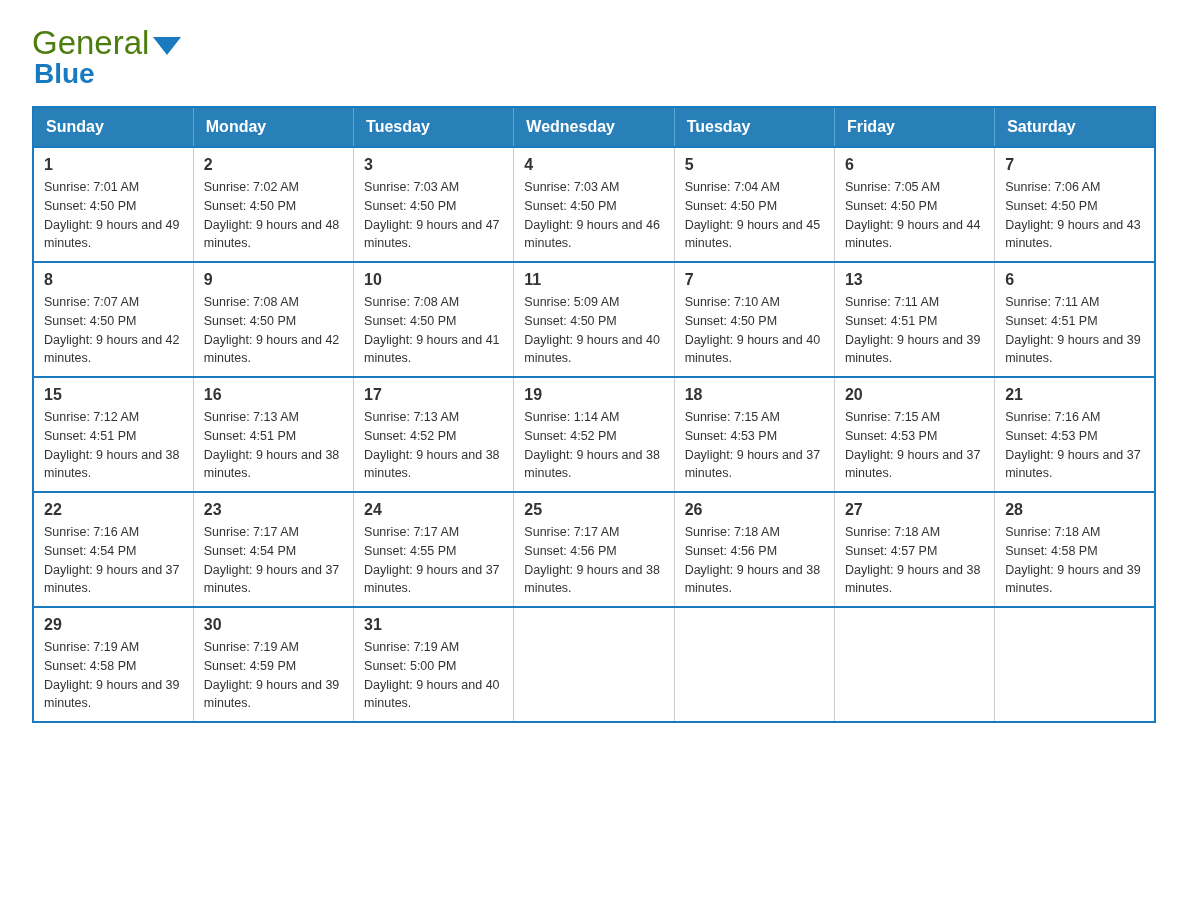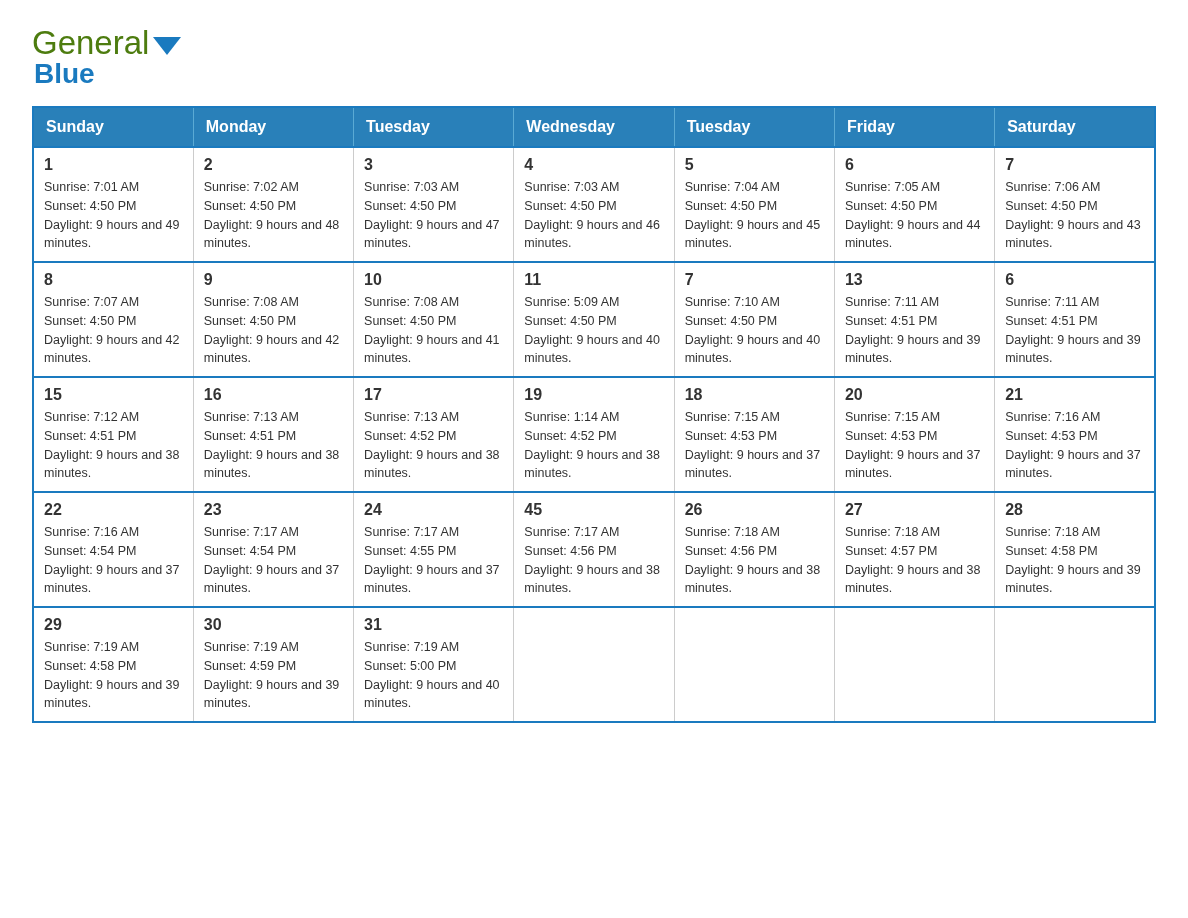--- a/index.html
+++ b/index.html
@@ -332,21 +332,21 @@
         </td>
         <td>
           <span class="day-number">24</span>
           <div class="day-info">
             <span>Sunrise: 7:17 AM</span><br>
             <span>Sunset: 4:55 PM</span><br>
             <span>Daylight: 9 hours and 37 minutes.</span>
           </div>
         </td>
         <td>
-          <span class="day-number">45</span>
+          <span class="day-number">25</span>
           <div class="day-info">
             <span>Sunrise: 7:17 AM</span><br>
             <span>Sunset: 4:56 PM</span><br>
             <span>Daylight: 9 hours and 38 minutes.</span>
           </div>
         </td>
         <td>
           <span class="day-number">26</span>
           <div class="day-info">
             <span>Sunrise: 7:18 AM</span><br>

